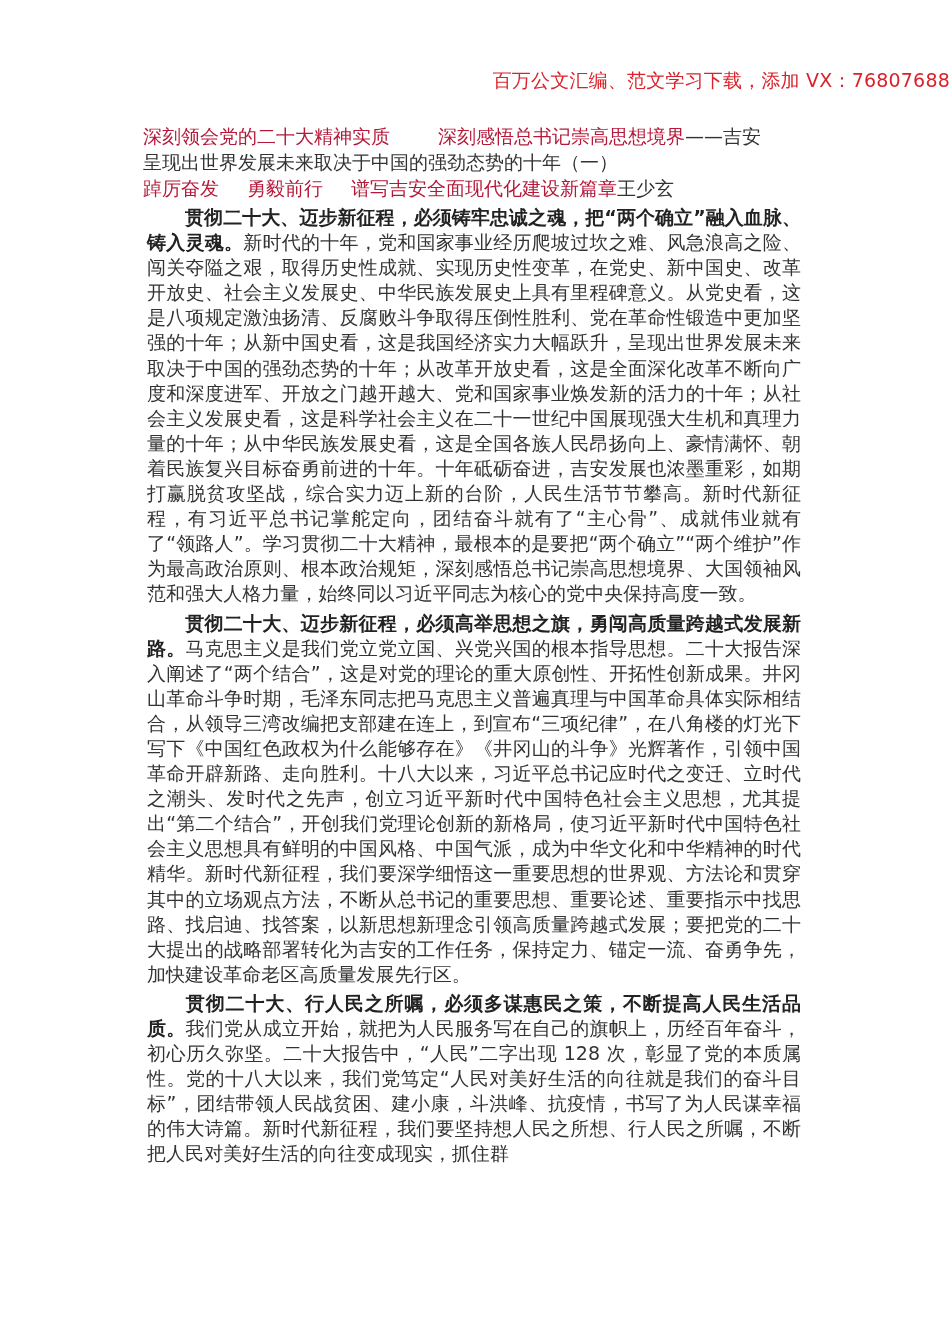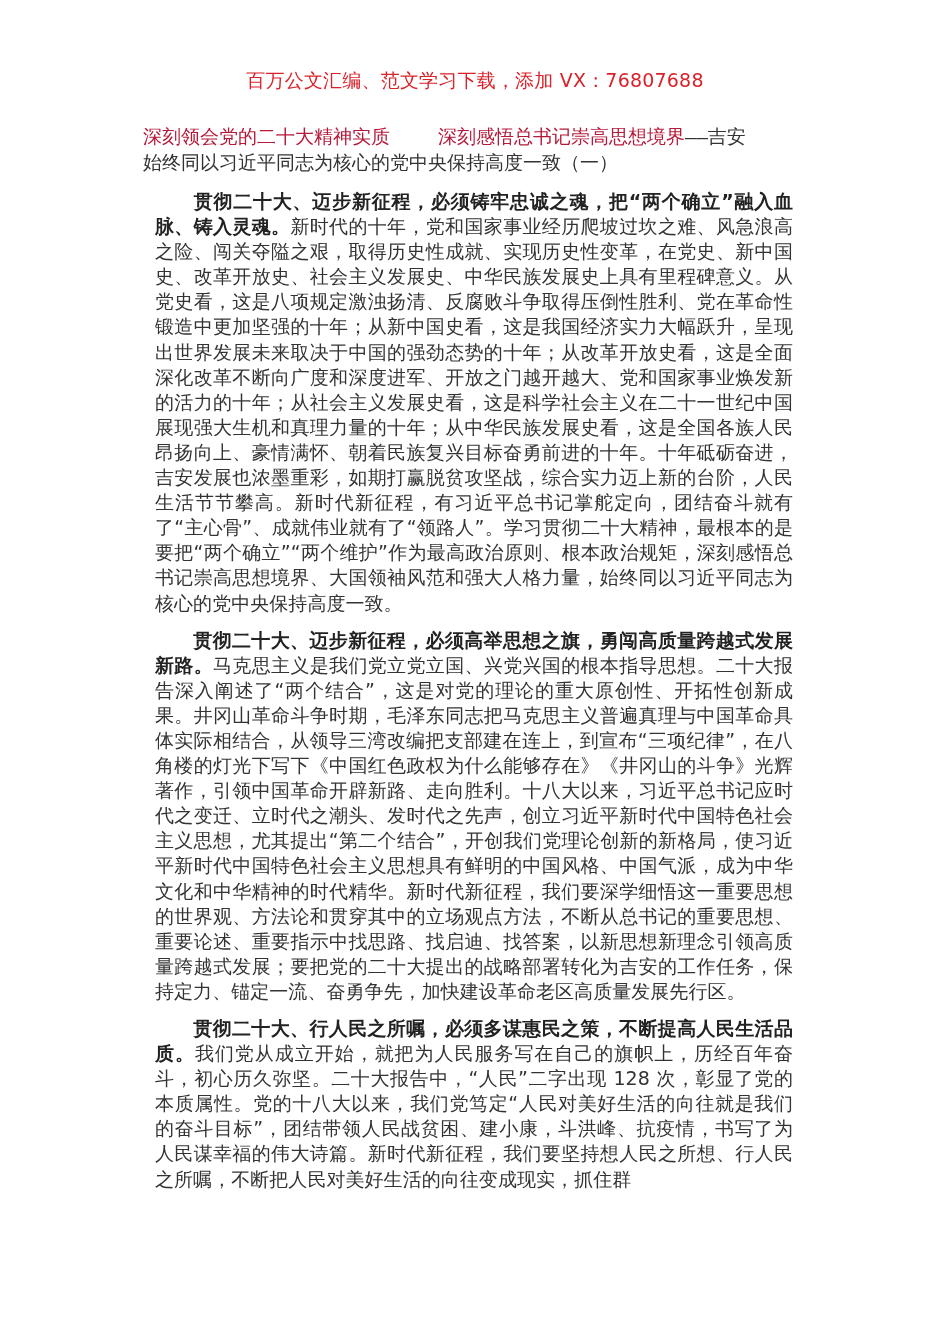--- a/index.html
+++ b/index.html
@@ -1,45 +1,48 @@
 <!DOCTYPE html>
 <html><head>
 <meta charset="utf-8">
 <style>
   html, body { margin: 0; padding: 0; background: #ffffff; }
   body { width: 950px; height: 1344px; position: relative; overflow: hidden;
          font-family: "DejaVu Sans", "Liberation Sans", sans-serif; }
   .page { position: absolute; left: 0; top: 0; width: 950px; height: 1344px; background: #fff; }
   .header-banner {
-    position: absolute; top: 66px; left: 0; width: 950px; text-align: center;
+    position: absolute; top: 66px; left: 0; width: 950px; text-align: right;
     color: #d9222a; font-size: 19px; line-height: 28px; letter-spacing: 0.2px;
   }
   .content { position: absolute; left: 143px; top: 123px; width: 662px; color: #333; }
   .title-line { font-size: 19px; line-height: 26px; white-space: nowrap; }
   .title-red { color: #b5193a; text-align: right; }
-  .title-dark { color: #333; font-family: Liberation Mono, monospace; }
+  .title-dark { color: #333; }
   .gap { display: inline-block; }
   .para { font-size: 19px; line-height: 25.1px; text-align: justify; text-justify: inter-character;
-          margin: 12px; color: #333; letter-spacing: 0.05px; }
+          margin: 4px; color: #333; letter-spacing: 0.05px; }
   .para .lead { font-weight: bold; color: #222; }
   .indent { display: inline-block; width: 38px; }
 </style>
 </head>
 <body>
 
 <div class="page">
 
   <div class="header-banner">百万公文汇编、范文学习下载，添加 VX：76807688</div>
 
   <div class="content">
 
     <div class="title-line">
       <span class="title-red">深刻领会党的二十大精神实质</span><span class="gap" style="width:48px"></span><span class="title-red">深刻感悟总书记崇高思想境界</span><span class="title-dark">——吉安</span>
     </div>
-    <div class="title-line title-dark">始终同以习近平同志为核心的党中央保持高度一致（一）</div>
+    <div class="title-line title-dark">呈现出世界发展未来取决于中国的强劲态势的十年（一）</div>
+    <div class="title-line">
+      <span class="title-red">踔厉奋发</span><span class="gap" style="width:28px"></span><span class="title-red">勇毅前行</span><span class="gap" style="width:28px"></span><span class="title-red">谱写吉安全面现代化建设新篇章</span><span class="title-dark">王少玄</span>
+    </div>
 
     <p class="para"><span class="indent"></span><span class="lead">贯彻二十大、迈步新征程，必须铸牢忠诚之魂，把“两个确立”融入血脉、铸入灵魂。</span><span>新时代的十年，党和国家事业经历爬坡过坎之难、风急浪高之险、闯关夺隘之艰，取得历史性成就、实现历史性变革，在党史、新中国史、改革开放史、社会主义发展史、中华民族发展史上具有里程碑意义。从党史看，这是八项规定激浊扬清、反腐败斗争取得压倒性胜利、党在革命性锻造中更加坚强的十年；从新中国史看，这是我国经济实力大幅跃升，呈现出世界发展未来取决于中国的强劲态势的十年；从改革开放史看，这是全面深化改革不断向广度和深度进军、开放之门越开越大、党和国家事业焕发新的活力的十年；从社会主义发展史看，这是科学社会主义在二十一世纪中国展现强大生机和真理力量的十年；从中华民族发展史看，这是全国各族人民昂扬向上、豪情满怀、朝着民族复兴目标奋勇前进的十年。十年砥砺奋进，吉安发展也浓墨重彩，如期打赢脱贫攻坚战，综合实力迈上新的台阶，人民生活节节攀高。新时代新征程，有习近平总书记掌舵定向，团结奋斗就有了“主心骨”、成就伟业就有了“领路人”。学习贯彻二十大精神，最根本的是要把“两个确立”“两个维护”作为最高政治原则、根本政治规矩，深刻感悟总书记崇高思想境界、大国领袖风范和强大人格力量，始终同以习近平同志为核心的党中央保持高度一致。</span></p>
 
     <p class="para"><span class="indent"></span><span class="lead">贯彻二十大、迈步新征程，必须高举思想之旗，勇闯高质量跨越式发展新路。</span><span>马克思主义是我们党立党立国、兴党兴国的根本指导思想。二十大报告深入阐述了“两个结合”，这是对党的理论的重大原创性、开拓性创新成果。井冈山革命斗争时期，毛泽东同志把马克思主义普遍真理与中国革命具体实际相结合，从领导三湾改编把支部建在连上，到宣布“三项纪律”，在八角楼的灯光下写下《中国红色政权为什么能够存在》《井冈山的斗争》光辉著作，引领中国革命开辟新路、走向胜利。十八大以来，习近平总书记应时代之变迁、立时代之潮头、发时代之先声，创立习近平新时代中国特色社会主义思想，尤其提出“第二个结合”，开创我们党理论创新的新格局，使习近平新时代中国特色社会主义思想具有鲜明的中国风格、中国气派，成为中华文化和中华精神的时代精华。新时代新征程，我们要深学细悟这一重要思想的世界观、方法论和贯穿其中的立场观点方法，不断从总书记的重要思想、重要论述、重要指示中找思路、找启迪、找答案，以新思想新理念引领高质量跨越式发展；要把党的二十大提出的战略部署转化为吉安的工作任务，保持定力、锚定一流、奋勇争先，加快建设革命老区高质量发展先行区。</span></p>
 
     <p class="para"><span class="indent"></span><span class="lead">贯彻二十大、行人民之所嘱，必须多谋惠民之策，不断提高人民生活品质。</span><span>我们党从成立开始，就把为人民服务写在自己的旗帜上，历经百年奋斗，初心历久弥坚。二十大报告中，“人民”二字出现 128 次，彰显了党的本质属性。党的十八大以来，我们党笃定“人民对美好生活的向往就是我们的奋斗目标”，团结带领人民战贫困、建小康，斗洪峰、抗疫情，书写了为人民谋幸福的伟大诗篇。新时代新征程，我们要坚持想人民之所想、行人民之所嘱，不断把人民对美好生活的向往变成现实，抓住群</span></p>
 
   </div>
 </div>
 

